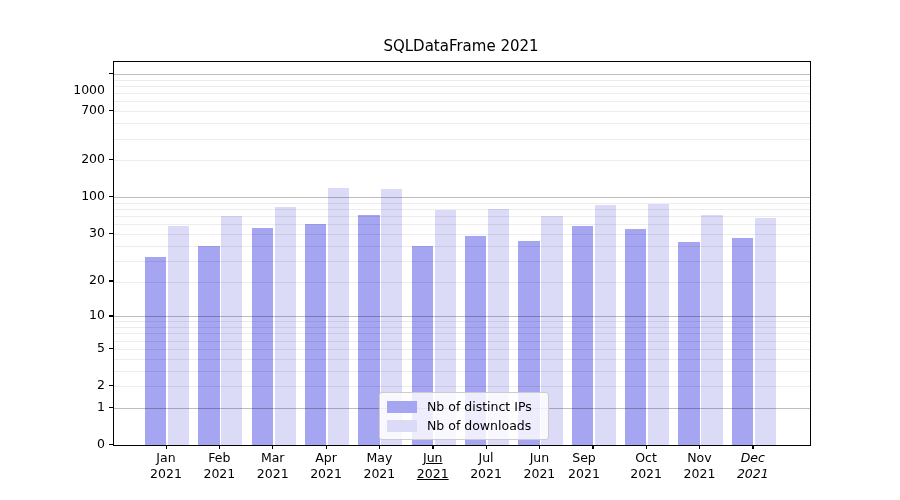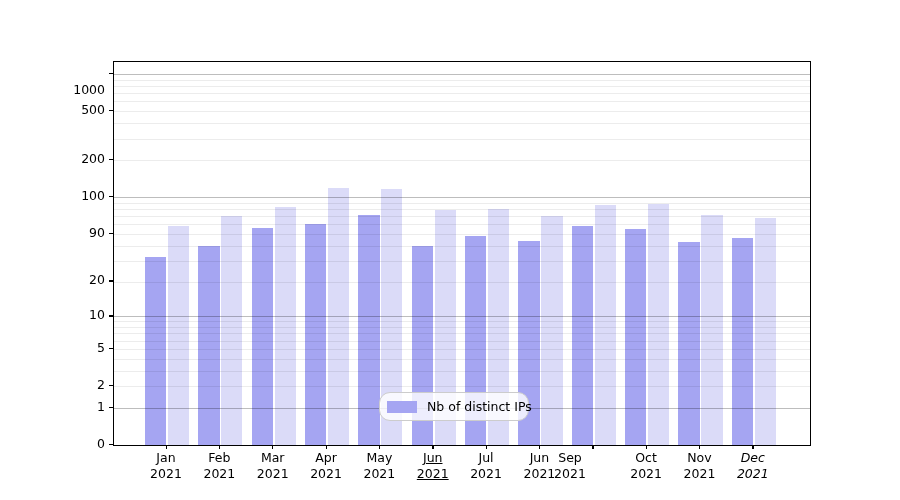--- a/index.html
+++ b/index.html
@@ -11,31 +11,32 @@
         border:1px solid #000;background:#ffffff;}
   #bars-layer,#grid-layer{position:absolute;left:0;top:0;width:696px;height:383px;}
   .bar{position:absolute;bottom:0;}
   .grid{position:absolute;left:0;width:100%;height:1px;}
   .gmajor{background:rgba(0,0,0,0.26);}
   .gminor{background:rgba(0,0,0,0.075);}
   .ytickmark{position:absolute;width:4px;height:1.3px;background:#000;}
   .ylab{position:absolute;width:60px;text-align:right;font-size:12.5px;line-height:16px;}
   .xtickmark{position:absolute;width:1.3px;height:4px;background:#000;}
   .xlab{position:absolute;width:64px;text-align:center;font-size:12.5px;line-height:15.5px;}
-  #legend{position:absolute;left:265px;top:330px;width:150px;
-          background:rgba(255,255,255,0.8);border:1px solid #cccccc;border-radius:11px;
+  #legend{position:absolute;left:265px;top:330px;width:170px;
+          background:rgba(255,255,255,0.8);border:1px solid #cccccc;border-radius:3px;
           padding:4px 0 4px 7px;box-sizing:border-box;}
   .lrow{display:flex;align-items:center;height:19px;}
   .swatch{width:30px;height:12px;margin-right:10px;flex:0 0 30px;}
   .ltext{font-size:12.5px;white-space:nowrap;}
 </style>
 </head>
 <body>
 
 <div id="fig">
+  <div id="title">SQLDataFrame 2021</div>
 
   <div id="plot">
     <div id="bars-layer">
         <div class="bar" style="left: 31px; width: 21.2px; height: 187.776px; background: rgb(165, 165, 242);"></div>
         <div class="bar" style="left: 53.9px; width: 21.2px; height: 218.98px; background: rgb(219, 219, 248);"></div>
         <div class="bar" style="left: 84.345px; width: 21.2px; height: 199.433px; background: rgb(165, 165, 242);"></div>
         <div class="bar" style="left: 107.245px; width: 21.2px; height: 228.923px; background: rgb(219, 219, 248);"></div>
         <div class="bar" style="left: 137.69px; width: 21.2px; height: 217.128px; background: rgb(165, 165, 242);"></div>
         <div class="bar" style="left: 160.59px; width: 21.2px; height: 237.952px; background: rgb(219, 219, 248);"></div>
         <div class="bar" style="left: 191.035px; width: 21.2px; height: 220.77px; background: rgb(165, 165, 242);"></div>
@@ -86,44 +87,48 @@
         <div class="grid gminor" style="top: 31.1px;"></div>
         <div class="grid gminor" style="top: 23.9px;"></div>
         <div class="grid gminor" style="top: 17.6px;"></div>
       </div>
 
     <div id="legend">
       <div class="lrow">
         <span class="swatch" id="sw0" style="background: rgb(165, 165, 242);"></span>
         <span class="ltext">Nb of distinct IPs</span>
       </div>
+      <div class="lrow">
+        <span class="swatch" id="sw1" style="background: rgb(219, 219, 248);"></span>
+        <span class="ltext">Nb of downloads</span>
+      </div>
     </div>
   </div>
 
   <div id="yaxis">
       <div class="ytickmark" style="left: 109px; top: 444px;"></div>
       <div class="ylab" style="left: 45px; top: 436px;">0</div>
       <div class="ytickmark" style="left: 109px; top: 406.775px;"></div>
       <div class="ylab" style="left: 45px; top: 398.775px;">1</div>
       <div class="ytickmark" style="left: 109px; top: 385px;"></div>
       <div class="ylab" style="left: 45px; top: 377px;">2</div>
       <div class="ytickmark" style="left: 109px; top: 347.776px;"></div>
       <div class="ylab" style="left: 45px; top: 339.776px;">5</div>
       <div class="ytickmark" style="left: 109px; top: 315.224px;"></div>
       <div class="ylab" style="left: 45px; top: 307.224px;">10</div>
       <div class="ytickmark" style="left: 109px; top: 280.497px;"></div>
       <div class="ylab" style="left: 45px; top: 272.497px;">20</div>
       <div class="ytickmark" style="left: 109px; top: 232.846px;"></div>
-      <div class="ylab" style="left: 45px; top: 224.846px;">90</div>
+      <div class="ylab" style="left: 45px; top: 224.846px;">30</div>
       <div class="ytickmark" style="left: 109px; top: 196.15px;"></div>
       <div class="ylab" style="left: 45px; top: 188.15px;">100</div>
       <div class="ytickmark" style="left: 109px; top: 159.192px;"></div>
       <div class="ylab" style="left: 45px; top: 151.192px;">200</div>
       <div class="ytickmark" style="left: 109px; top: 110.144px;"></div>
-      <div class="ylab" style="left: 45px; top: 102.144px;">500</div>
+      <div class="ylab" style="left: 45px; top: 102.144px;">700</div>
       <div class="ytickmark" style="left: 109px; top: 72.9729px;"></div>
       <div class="ylab" style="left: 45px; top: 82px;">1000</div>
     </div>
   <div id="xaxis">
       <div class="xtickmark" style="left: 165.5px; top: 445px;"></div>
       <div class="xlab" style="left: 134px; top: 450px;">
         <div>Jan</div>
         <div>2021</div>
       </div>
       <div class="xtickmark" style="left: 218.845px; top: 445px;"></div>
@@ -155,21 +160,21 @@
       <div class="xlab" style="left: 454.07px; top: 450px;">
         <div>Jul</div>
         <div>2021</div>
       </div>
       <div class="xtickmark" style="left: 538.915px; top: 445px;"></div>
       <div class="xlab" style="left: 507.415px; top: 450px;">
         <div>Jun</div>
         <div>2021</div>
       </div>
       <div class="xtickmark" style="left: 592.26px; top: 445px;"></div>
-      <div class="xlab" style="left: 538px; top: 450px;">
+      <div class="xlab" style="left: 552px; top: 450px;">
         <div>Sep</div>
         <div>2021</div>
       </div>
       <div class="xtickmark" style="left: 645.605px; top: 445px;"></div>
       <div class="xlab" style="left: 614.105px; top: 450px;">
         <div>Oct</div>
         <div>2021</div>
       </div>
       <div class="xtickmark" style="left: 698.95px; top: 445px;"></div>
       <div class="xlab" style="left: 667.45px; top: 450px;">

